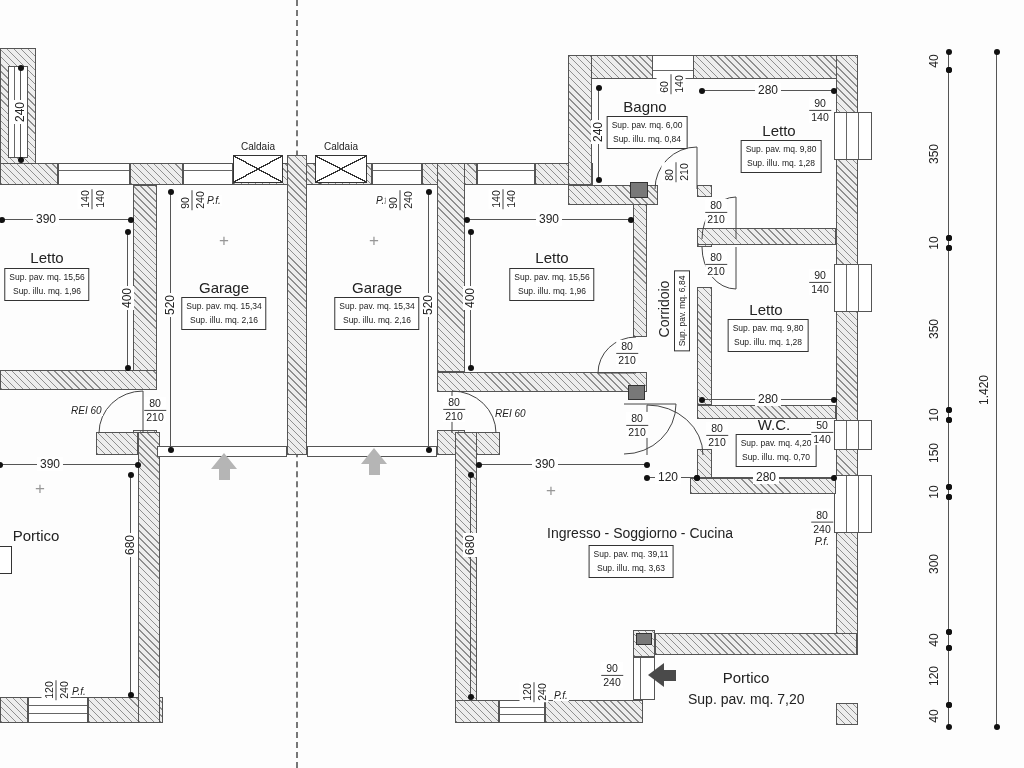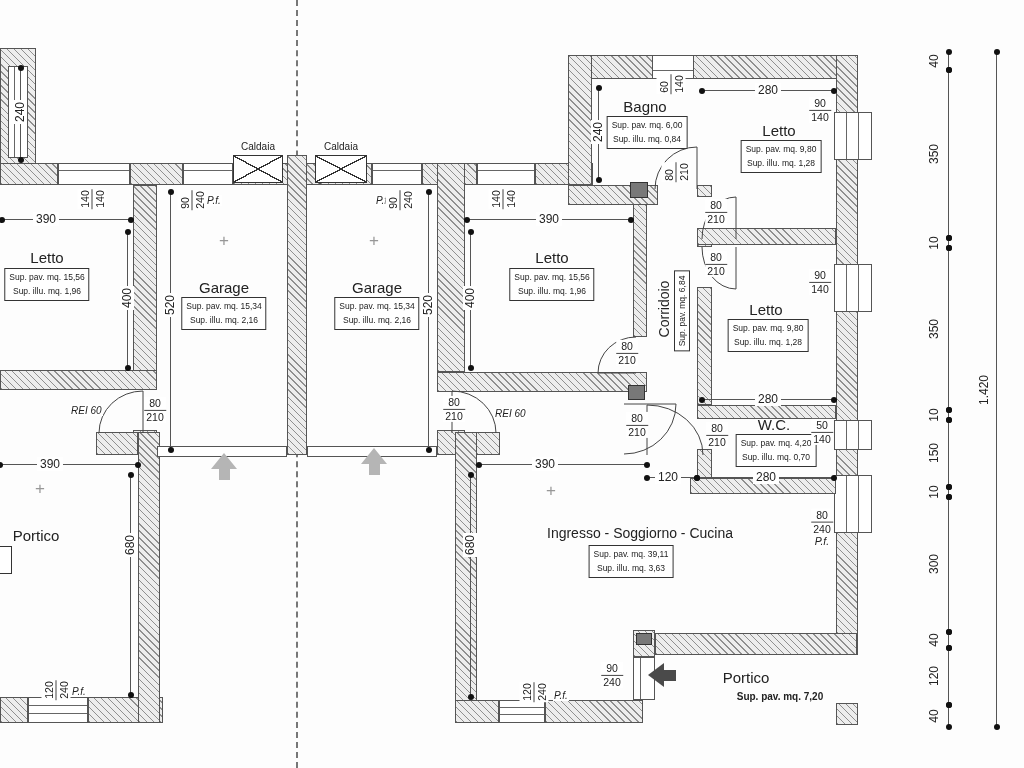--- a/index.html
+++ b/index.html
@@ -228,21 +228,21 @@
     <div>Sup. illu. mq. 0,70</div>
   </div>
 
   <div class="room-name" style="left:640px;top:533px;font-size:14px;">Ingresso - Soggiorno - Cucina</div>
   <div class="area-box" style="left:631px;top:545px;">
     <div>Sup. pav. mq. 39,11</div>
     <div>Sup. illu. mq. 3,63</div>
   </div>
 
   <div class="room-name" style="left:746px;top:677px;">Portico</div>
-  <div class="cap-label" style="left:732px;top:691px;width:96px;font-size:10px;font-weight:bold;">Sup. pav. mq. 7,20</div>
+  <div class="cap-label" style="left:688px;top:691px;width:96px;font-size:14px;">Sup. pav. mq. 7,20</div>
 
   <div class="room-name" style="left:36px;top:535px;">Portico</div>
   <div class="pbox" style="left:0px;top:546px;width:12px;height:28px;"></div>
 
   <div class="small-label" style="left:70px;top:405px;">REI 60</div>
   <div class="small-label" style="left:494px;top:408px;">REI 60</div>
   <div class="small-label" style="left:206px;top:195px;">P.f.</div>
   <div class="small-label" style="left:375px;top:195px;">P.f.</div>
   <div class="small-label" style="left:71px;top:686px;">P.f.</div>
   <div class="small-label" style="left:553px;top:690px;">P.f.</div>

